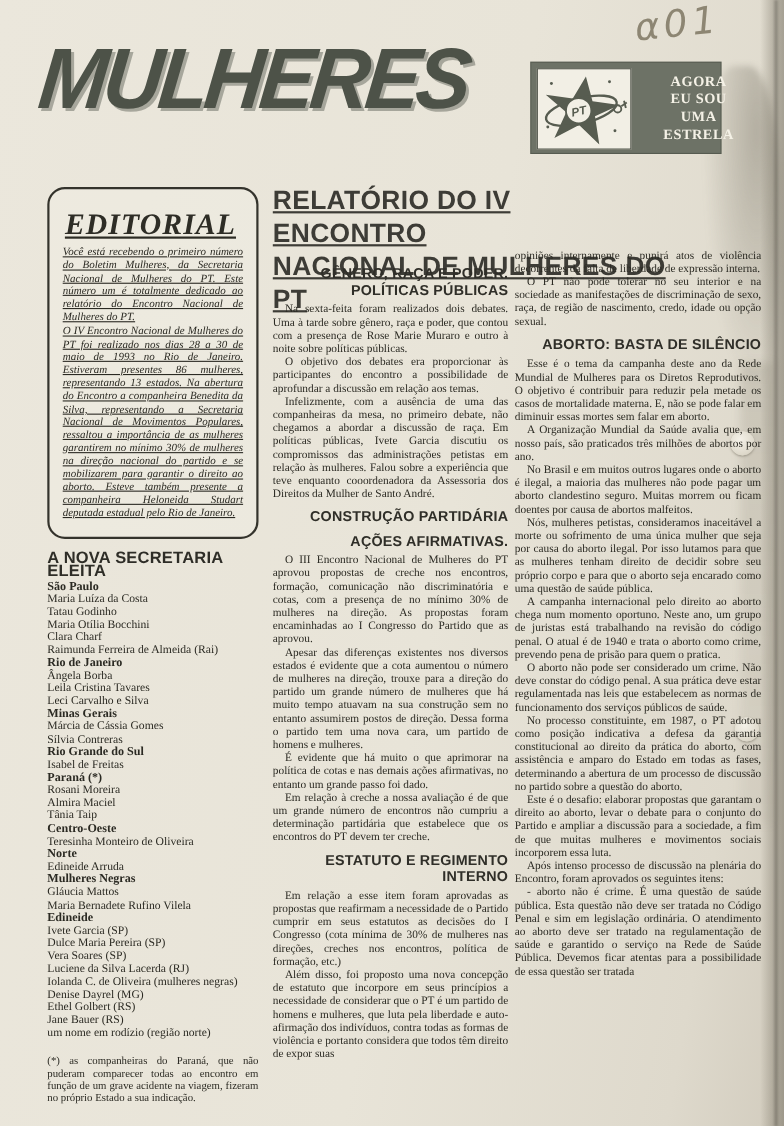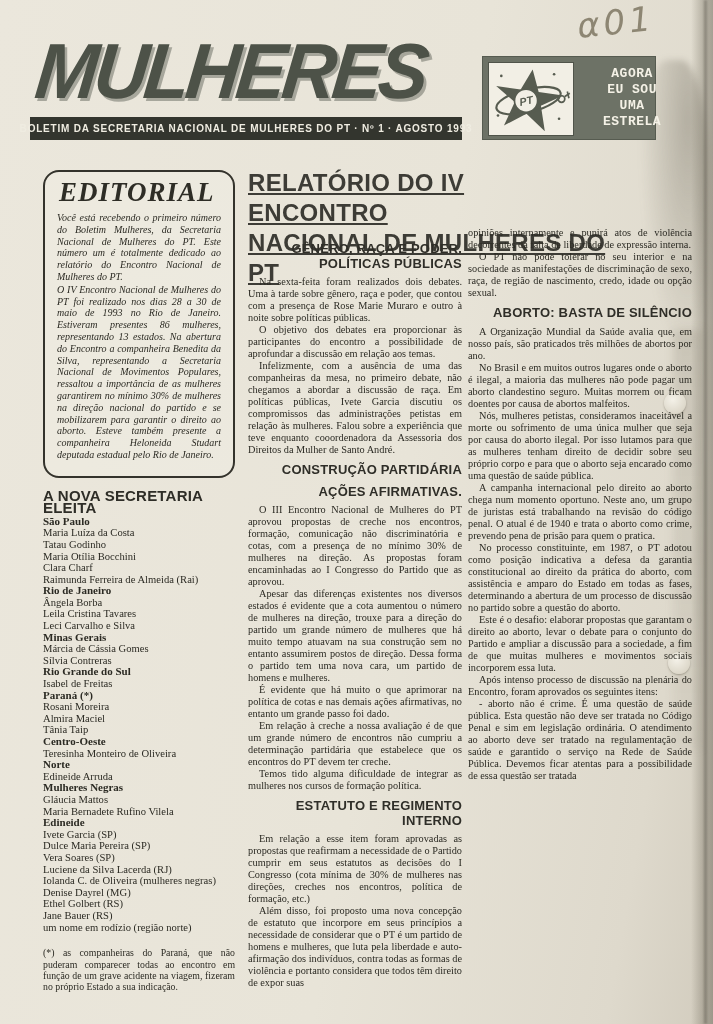--- a/index.html
+++ b/index.html
@@ -27,33 +27,33 @@
               text-shadow:3px 3px 0 rgba(44,48,39,.35);white-space:nowrap;}
   .mast-bar{position:absolute;left:30px;top:117px;width:432px;height:23px;background:#33352e;
             display:flex;align-items:center;justify-content:center;}
   .mast-bar span{font-family:"Liberation Sans",sans-serif;font-weight:700;font-size:10px;
             color:#efece1;letter-spacing:.8px;white-space:nowrap;}
   .logo-box{position:absolute;left:483px;top:57px;width:172px;height:82px;background:#6d7266;
             box-shadow:0 0 0 1px #565b50;display:flex;}
   .logo-star-frame{width:92px;height:72px;background:#f2efe5;margin:5px 0 5px 5px;border:1px solid #50544a;
             display:flex;align-items:center;justify-content:center;}
   .logo-slogan{flex:1;display:flex;align-items:center;justify-content:center;
-            font-family:Liberation Mono, monospace;font-weight:700;font-size:13px;line-height:16px;
+            font-family:Liberation Serif, serif;font-weight:700;font-size:13px;line-height:16px;
             color:#f4f1e6;text-align:center;white-space:pre-line;letter-spacing:.5px;padding-left:29px;}
   
   .art-title{position:absolute;left:248px;top:168px;width:360px;
              font-family:"Liberation Sans",sans-serif;font-weight:700;font-size:24px;line-height:30px;
              color:#3d3c36;letter-spacing:.3px;white-space:pre-line;text-decoration:underline;}
   
   .col{position:absolute;font-size:10.3px;line-height:12px;text-align:justify;}
   .col1{left:43px;top:170px;width:192px;}
   .col2{left:248px;top:165px;width:214px;padding-top:70px;}
   .col3{left:468px;top:165px;width:224px;padding-top:62px;}
   
-  .ed-box{border:2px solid #34332c;border-radius:16px;padding:12px 12px 14px 12px;background:rgba(244,241,232,.35);}
+  .ed-box{border:2px solid #34332c;border-radius:16px;padding:24px 12px 14px 12px;background:rgba(244,241,232,.35);text-decoration:underline;}
   .ed-title{font-family:"Liberation Serif",serif;font-weight:700;font-style:italic;font-size:27px;
             color:#2e2d26;margin:2px 0 14px 2px;letter-spacing:1px;}
   .ed-p{font-style:italic;font-size:10px;line-height:11.8px;margin-bottom:1px;}
   
   .sec-head{font-family:"Liberation Sans",sans-serif;font-weight:700;font-size:15px;color:#2e2d27;
             margin:12px 0 2px 0;text-align:left;letter-spacing:.2px;}
   .region{font-weight:700;font-size:11px;line-height:11.6px;text-align:left;}
   .member{font-size:10.6px;line-height:11.6px;text-align:left;}
   .footnote{font-size:9.8px;line-height:11.4px;margin-top:14px;}
   
@@ -70,23 +70,20 @@
   <div class="edge-band"></div>
   <div class="edge-line"></div>
   <div class="smudge"></div>
   <div class="smudge2"></div>
   <div class="punch-hole hole1"></div>
   <div class="punch-hole hole2"></div>
 
   <div class="hand-note">α01</div>
 
   <div class="mast-title">MULHERES</div>
-  <div class="mast-bar">
-    <span>BOLETIM DA SECRETARIA NACIONAL DE MULHERES DO PT · Nº 1 · AGOSTO 1993</span>
-  </div>
 
   <div class="logo-box">
     <div class="logo-star-frame">
       <svg width="84" height="66" viewBox="0 0 100 80">
         <polygon points="47,4 58,30 88,30 63,46 72,76 47,58 22,76 31,46 6,30 36,30" fill="#575c50" transform="rotate(8 47 40)"></polygon>
         <ellipse cx="47" cy="42" rx="40" ry="14" fill="none" stroke="#575c50" stroke-width="2.6" transform="rotate(-14 47 42)"></ellipse>
         <circle cx="44" cy="42" r="14" fill="#f2efe5" stroke="#575c50" stroke-width="2"></circle>
         <text x="44" y="47" text-anchor="middle" font-family="Liberation Sans, sans-serif" font-size="13" font-weight="bold" font-style="italic" fill="#575c50" transform="rotate(-12 44 42)">PT</text>
         <circle cx="87" cy="40" r="4" fill="none" stroke="#575c50" stroke-width="2"></circle>
         <line x1="91" y1="37" x2="97" y2="33" stroke="#575c50" stroke-width="2"></line>
@@ -162,34 +159,35 @@
 POLÍTICAS PÚBLICAS</div>
       <div class="art-p">Na sexta-feita foram realizados dois debates. Uma à tarde sobre gênero, raça e poder, que contou com a presença de Rose Marie Muraro e outro à noite sobre políticas públicas.</div>
       <div class="art-p">O objetivo dos debates era proporcionar às participantes do encontro a possibilidade de aprofundar a discussão em relação aos temas.</div>
       <div class="art-p">Infelizmente, com a ausência de uma das companheiras da mesa, no primeiro debate, não chegamos a abordar a discussão de raça. Em políticas públicas, Ivete Garcia discutiu os compromissos das administrações petistas em relação às mulheres. Falou sobre a experiência que teve enquanto cooordenadora da Assessoria dos Direitos da Mulher de Santo André.</div>
       <div class="art-h">CONSTRUÇÃO PARTIDÁRIA</div>
       <div class="art-h">AÇÕES AFIRMATIVAS.</div>
       <div class="art-p">O III Encontro Nacional de Mulheres do PT aprovou propostas de creche nos encontros, formação, comunicação não discriminatória e cotas, com a presença de no mínimo 30% de mulheres na direção. As propostas foram encaminhadas ao I Congresso do Partido que as aprovou.</div>
       <div class="art-p">Apesar das diferenças existentes nos diversos estados é evidente que a cota aumentou o número de mulheres na direção, trouxe para a direção do partido um grande número de mulheres que há muito tempo atuavam na sua construção sem no entanto assumirem postos de direção. Dessa forma o partido tem uma nova cara, um partido de homens e mulheres.</div>
       <div class="art-p">É evidente que há muito o que aprimorar na política de cotas e nas demais ações afirmativas, no entanto um grande passo foi dado.</div>
       <div class="art-p">Em relação à creche a nossa avaliação é de que um grande número de encontros não cumpriu a determinação partidária que estabelece que os encontros do PT devem ter creche.</div>
-      <div class="art-p">Temos tido alguma dificuldade de integrar as mulheres nos cursos de formação política.</div>
       <div class="art-h">ESTATUTO E REGIMENTO
 INTERNO</div>
       <div class="art-p">Em relação a esse item foram aprovadas as propostas que reafirmam a necessidade de o Partido cumprir em seus estatutos as decisões do I Congresso (cota mínima de 30% de mulheres nas direções, creches nos encontros, política de formação, etc.)</div>
       <div class="art-p">Além disso, foi proposto uma nova concepção de estatuto que incorpore em seus princípios a necessidade de considerar que o PT é um partido de homens e mulheres, que luta pela liberdade e auto-afirmação dos indivíduos, contra todas as formas de violência e portanto considera que todos têm direito de expor suas</div>
     </div>
 
   <div class="col col3">
       <div class="art-p noindent">opiniões internamente e punirá atos de violência decorrentes da falta de liberdade de expressão interna.</div>
       <div class="art-p">O PT não pode tolerar no seu interior e na sociedade as manifestações de discriminação de sexo, raça, de região de nascimento, credo, idade ou opção sexual.</div>
       <div class="art-h">ABORTO: BASTA DE SILÊNCIO</div>
+      <div class="art-p">Esse é o tema da campanha deste ano da Rede Mundial de Mulheres para os Diretos Reprodutivos. O objetivo é contribuir para reduzir pela metade os casos de mortalidade materna. E, não se pode falar em diminuir essas mortes sem falar em aborto.</div>
       <div class="art-p">A Organização Mundial da Saúde avalia que, em nosso país, são praticados três milhões de abortos por ano.</div>
       <div class="art-p">No Brasil e em muitos outros lugares onde o aborto é ilegal, a maioria das mulheres não pode pagar um aborto clandestino seguro. Muitas morrem ou ficam doentes por causa de abortos malfeitos.</div>
       <div class="art-p">Nós, mulheres petistas, consideramos inaceitável a morte ou sofrimento de uma única mulher que seja por causa do aborto ilegal. Por isso lutamos para que as mulheres tenham direito de decidir sobre seu próprio corpo e para que o aborto seja encarado como uma questão de saúde pública.</div>
       <div class="art-p">A campanha internacional pelo direito ao aborto chega num momento oportuno. Neste ano, um grupo de juristas está trabalhando na revisão do código penal. O atual é de 1940 e trata o aborto como crime, prevendo pena de prisão para quem o pratica.</div>
+      <div class="art-p">O aborto não pode ser considerado um crime. Não deve constar do código penal. A sua prática deve estar regulamentada nas leis que estabelecem as normas de funcionamento dos serviços públicos de saúde.</div>
       <div class="art-p">No processo constituinte, em 1987, o PT adotou como posição indicativa a defesa da garantia constitucional ao direito da prática do aborto, com assistência e amparo do Estado em todas as fases, determinando a abertura de um processo de discussão no partido sobre a questão do aborto.</div>
       <div class="art-p">Este é o desafio: elaborar propostas que garantam o direito ao aborto, levar o debate para o conjunto do Partido e ampliar a discussão para a sociedade, a fim de que muitas mulheres e movimentos sociais incorporem essa luta.</div>
       <div class="art-p">Após intenso processo de discussão na plenária do Encontro, foram aprovados os seguintes itens:</div>
       <div class="art-p">- aborto não é crime. É uma questão de saúde pública. Esta questão não deve ser tratada no Código Penal e sim em legislação ordinária. O atendimento ao aborto deve ser tratado na regulamentação de saúde e garantido o serviço na Rede de Saúde Pública. Devemos ficar atentas para a possibilidade de essa questão ser tratada</div>
     </div>
 
 </div>
 
 </body></html>

